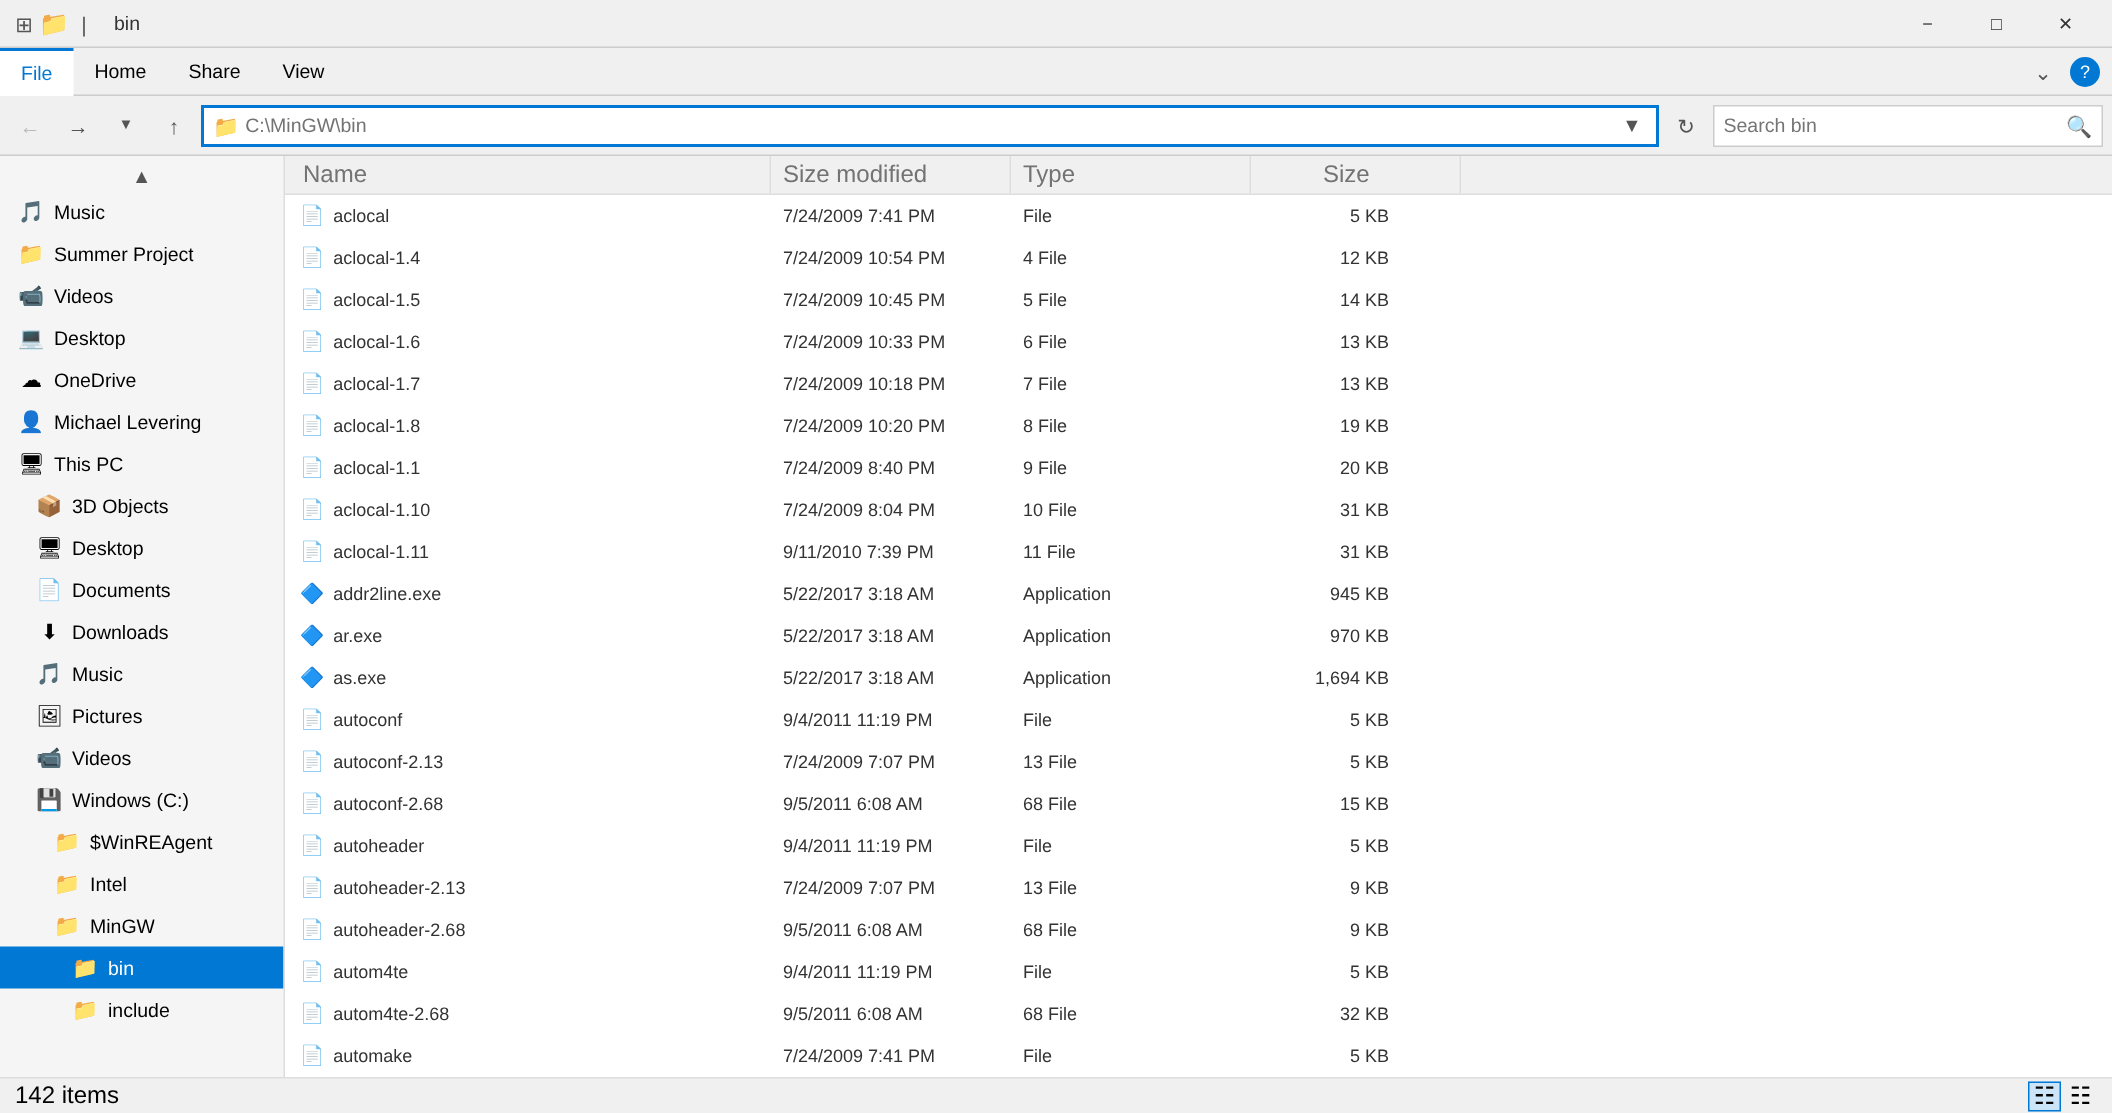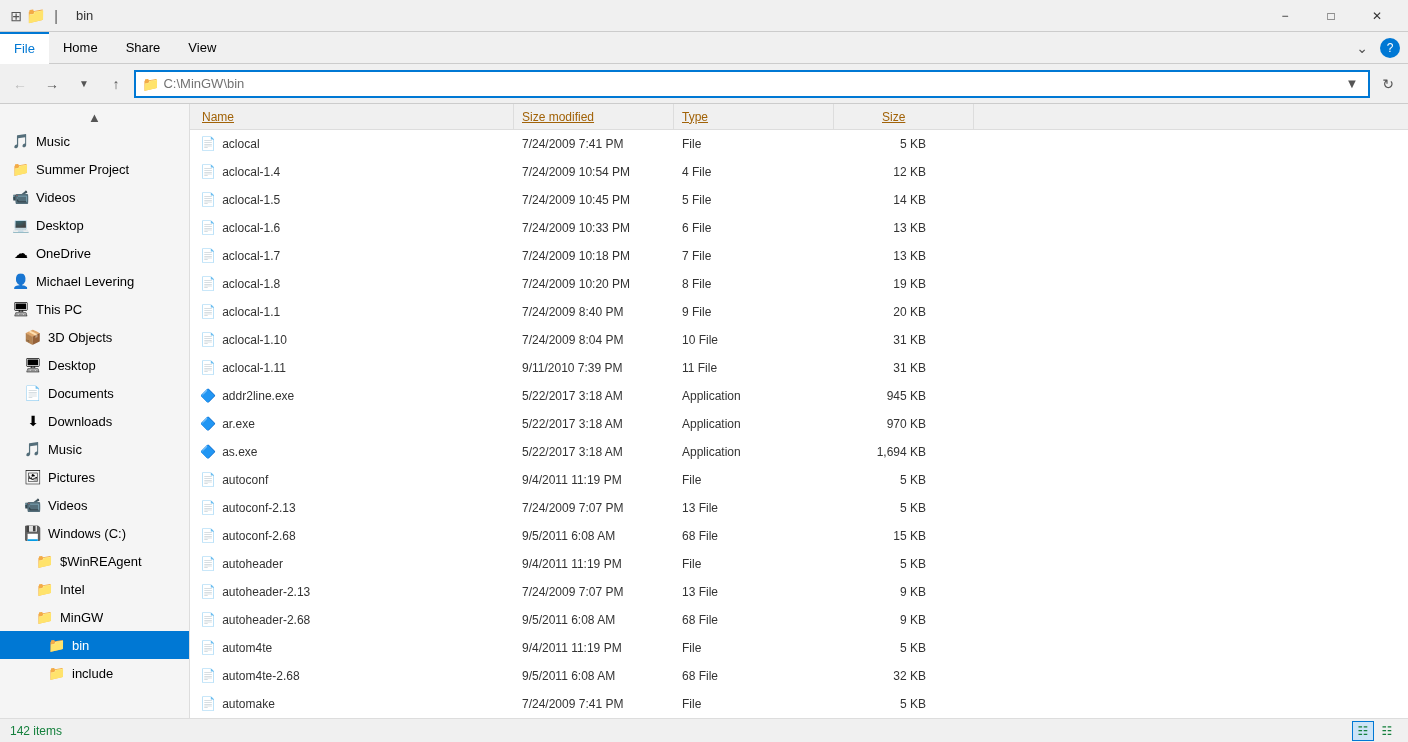--- a/index.html
+++ b/index.html
@@ -71,24 +71,23 @@
     
     .content { flex: 1; display: flex; flex-direction: column; overflow: hidden; }
 
     
     .col-headers {
       display: flex; align-items: center; height: 26px;
       background: #f0f0f0; border-bottom: 1px solid #ddd;
       padding-left: 4px;
     }
     .col-header {
-      font-size: 12px; color: #a16207; padding: 0 8px; cursor: pointer;
+      font-size: 16px; color: #737373; padding: 0 8px; cursor: pointer;
       display: flex; align-items: center; height: 100%; border-right: 1px solid #ddd;
       user-select: none;
-      text-decoration: underline;
     }
     .col-name { flex: 0 0 320px; }
     .col-date { flex: 0 0 160px; }
     .col-type { flex: 0 0 160px; }
     .col-size { flex: 0 0 100px; text-align: right; margin-left: 40px; }
 
     
     .file-list { flex: 1; overflow-y: auto; overflow-x: hidden; }
     .file-list::-webkit-scrollbar { width: 12px; }
     .file-list::-webkit-scrollbar-thumb { background: #c1c1c1; border: 2px solid #f5f5f5; border-radius: 4px; }
@@ -103,21 +102,21 @@
     .cell-type { flex: 0 0 160px; padding-left: 8px; }
     .cell-size { flex: 0 0 100px; padding-right: 8px; text-align: right; }
     .file-icon { font-size: 13px; flex-shrink: 0; }
     .icon-file { color: #888; }
     .icon-exe { color: #2a7fd4; }
 
     
     .status-bar {
       height: 24px; background: #f0f0f0; border-top: 1px solid #ddd;
       display: flex; align-items: center; padding: 0 10px; gap: 10px;
-      font-size: 12px; color: #15803d;
+      font-size: 16px; color: #000000;
     }
     .status-right { margin-left: auto; display: flex; gap: 2px; }
     .view-btn { width: 22px; height: 20px; display: flex; align-items: center; justify-content: center; cursor: pointer; border: 1px solid transparent; }
     .view-btn.active { border-color: #0078d4; background: #cce4f7; }
   </style>
 </head>
 <body>
 
 <div class="title-bar">
   <div class="title-bar-icons">
@@ -148,20 +147,24 @@
   <div class="nav-btn disabled">←</div>
   <div class="nav-btn">→</div>
   <div class="nav-btn" style="font-size:10px;">▼</div>
   <div class="nav-btn">↑</div>
   <div class="address-input-wrap">
     <span class="folder-icon-addr">📁</span>
     <input class="address-input" type="text" value="C:\MinGW\bin" style="">
     <div class="addr-dropdown">▼</div>
   </div>
   <div class="addr-refresh">↻</div>
+  <div class="search-wrap">
+    <input class="search-input" type="text" placeholder="Search bin" style="">
+    <div class="search-icon-btn">🔍</div>
+  </div>
 </div>
 
 <div class="main">
 
   <div class="sidebar">
     <div class="sidebar-scroll-up">▲</div>
     <div id="sidebar-items">
         <div class="sidebar-item indent0">
           <span class="sidebar-icon">🎵</span>
           <span class="sidebar-label">Music</span>

